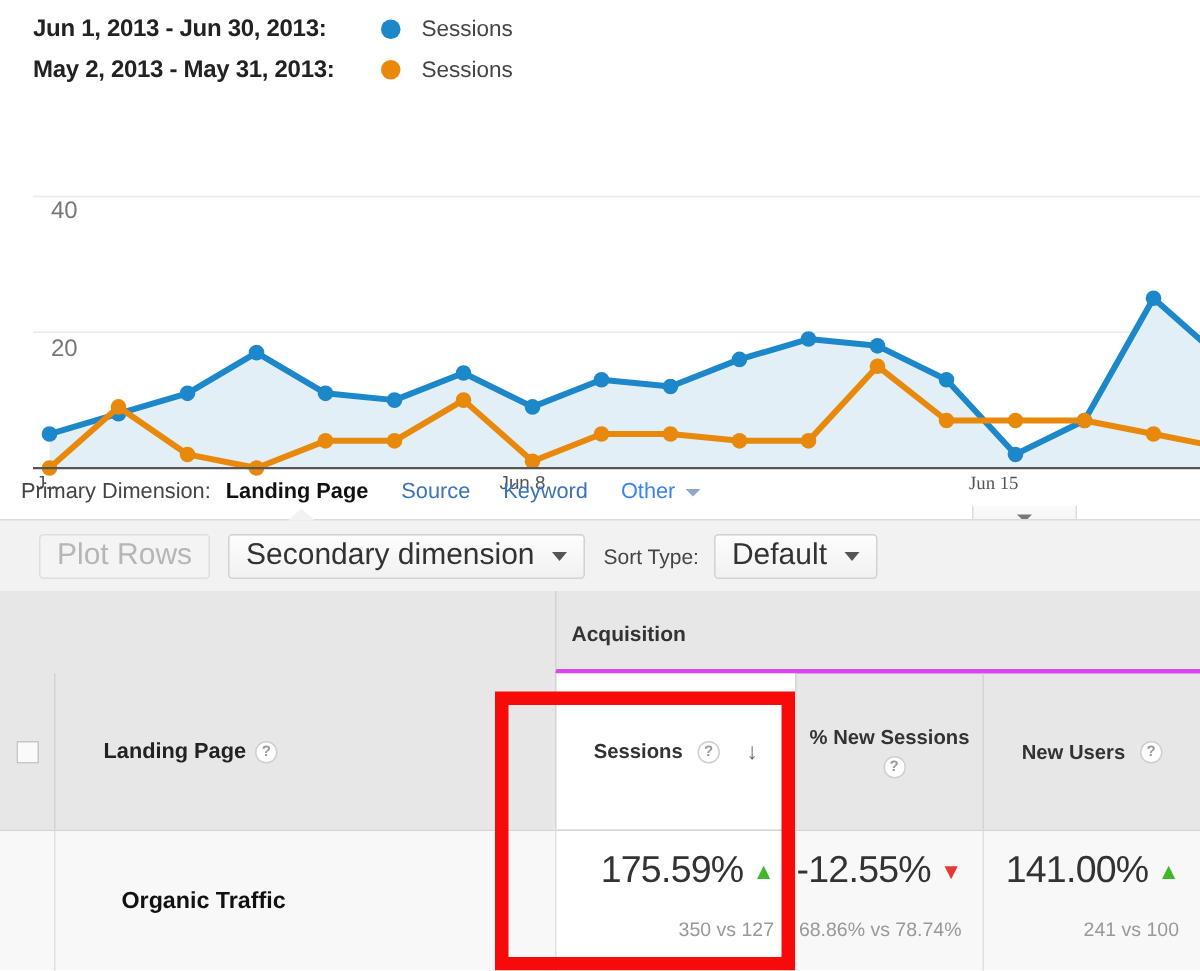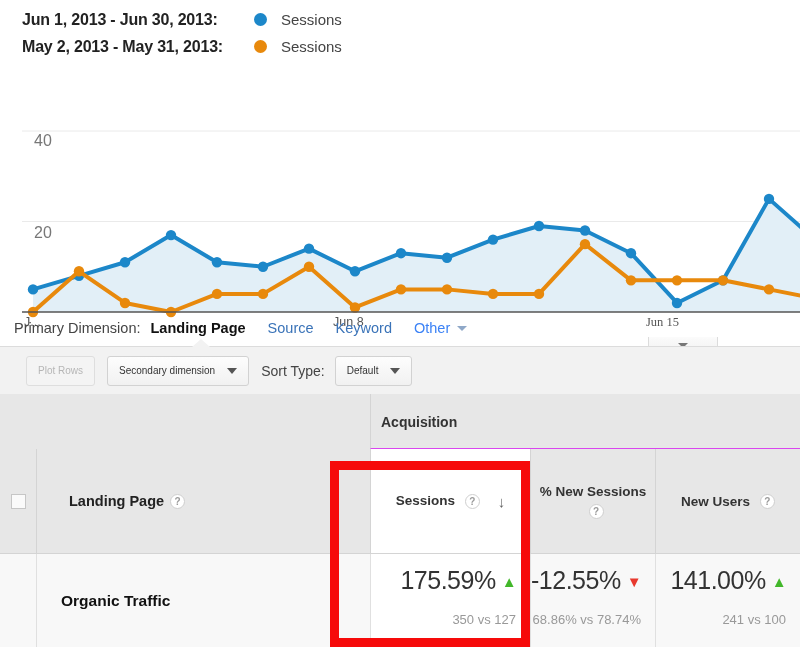--- a/index.html
+++ b/index.html
@@ -64,21 +64,21 @@
   
   #toolbar {
     position:absolute; left:0; top:346px; width:800px; height:48px;
     background:#f2f2f2; border-top:1px solid #dcdcdc;
     display:flex; align-items:center; padding-left:26px;
   }
   .tb-btn {
     height:30px; border:1px solid #d2d2d2; border-radius:3px;
     background:linear-gradient(#fdfdfd,#f1f1f1);
     display:flex; align-items:center; padding:0 11px;
-    font-size:10px; color:#333; margin-right:12px;
+    font-size:20px; color:#333; margin-right:12px;
   }
   .tb-btn.disabled { color:#b6b6b6; background:#f4f4f4; border-color:#dedede; }
   .tb-caret {
     width:0;height:0;margin-left:12px;
     border-left:5px solid transparent;border-right:5px solid transparent;
     border-top:6px solid #555;
   }
   .tb-text { font-size:14px; color:#444; margin-right:10px; }
   #pd-arrow {
     position:absolute; left:192px; top:339px;
@@ -86,21 +86,21 @@
     border-left:9px solid transparent;border-right:9px solid transparent;
     border-bottom:8px solid #f2f2f2;
     z-index:3;
   }
 
   
   #table { position:absolute; left:0; top:394px; width:800px; height:253px; }
   .thead { position:absolute; left:0; top:0; width:800px; height:159px; background:#e7e7e7; }
   .acq-group {
     position:absolute; left:370px; top:0; width:430px; height:55px;
-    border-left:1px solid #d4d4d4; border-bottom:1px solid #d946ef;
+    border-left:1px solid #d4d4d4; border-bottom:3px solid #d946ef;
   }
   .acq-group span {
     position:absolute; left:10px; top:20px;
     font-size:14px; font-weight:bold; color:#333;
   }
   .th-cell {
     position:absolute; top:55px; height:104px;
     border-left:1px solid #d4d4d4;
     display:flex; align-items:center; justify-content:center;
   }
@@ -118,21 +118,21 @@
     position:absolute; left:36px; top:55px; width:334px; height:104px;
     border-left:1px solid #d4d4d4;
     display:flex; align-items:center; padding-left:32px;
     font-size:14.5px; font-weight:bold; color:#222;
   }
   .trow { position:absolute; left:0; top:159px; width:800px; height:94px; background:#f8f8f8; border-top:1px solid #d4d4d4; }
   #td-check { position:absolute; left:0; top:0; width:36px; height:94px; }
   #td-landing {
     position:absolute; left:36px; top:0; width:334px; height:94px;
     border-left:1px solid #e0e0e0;
-    display:flex; align-items:center; padding-left:24px;
+    display:flex; align-items:center; padding-left:44px;
     font-size:15.5px; font-weight:bold; color:#111;
   }
   .td-cell {
     position:absolute; top:0; height:94px;
     border-left:1px solid #e0e0e0;
     padding:12px 14px 0 0; text-align:right;
   }
   .big-val { font-size:25px; color:#333; white-space:nowrap; letter-spacing:-0.5px; }
   .tri { display:inline-block; margin-left:6px; font-size:15px; vertical-align:2px; }
   .tri.up { color:#42b72a; }

